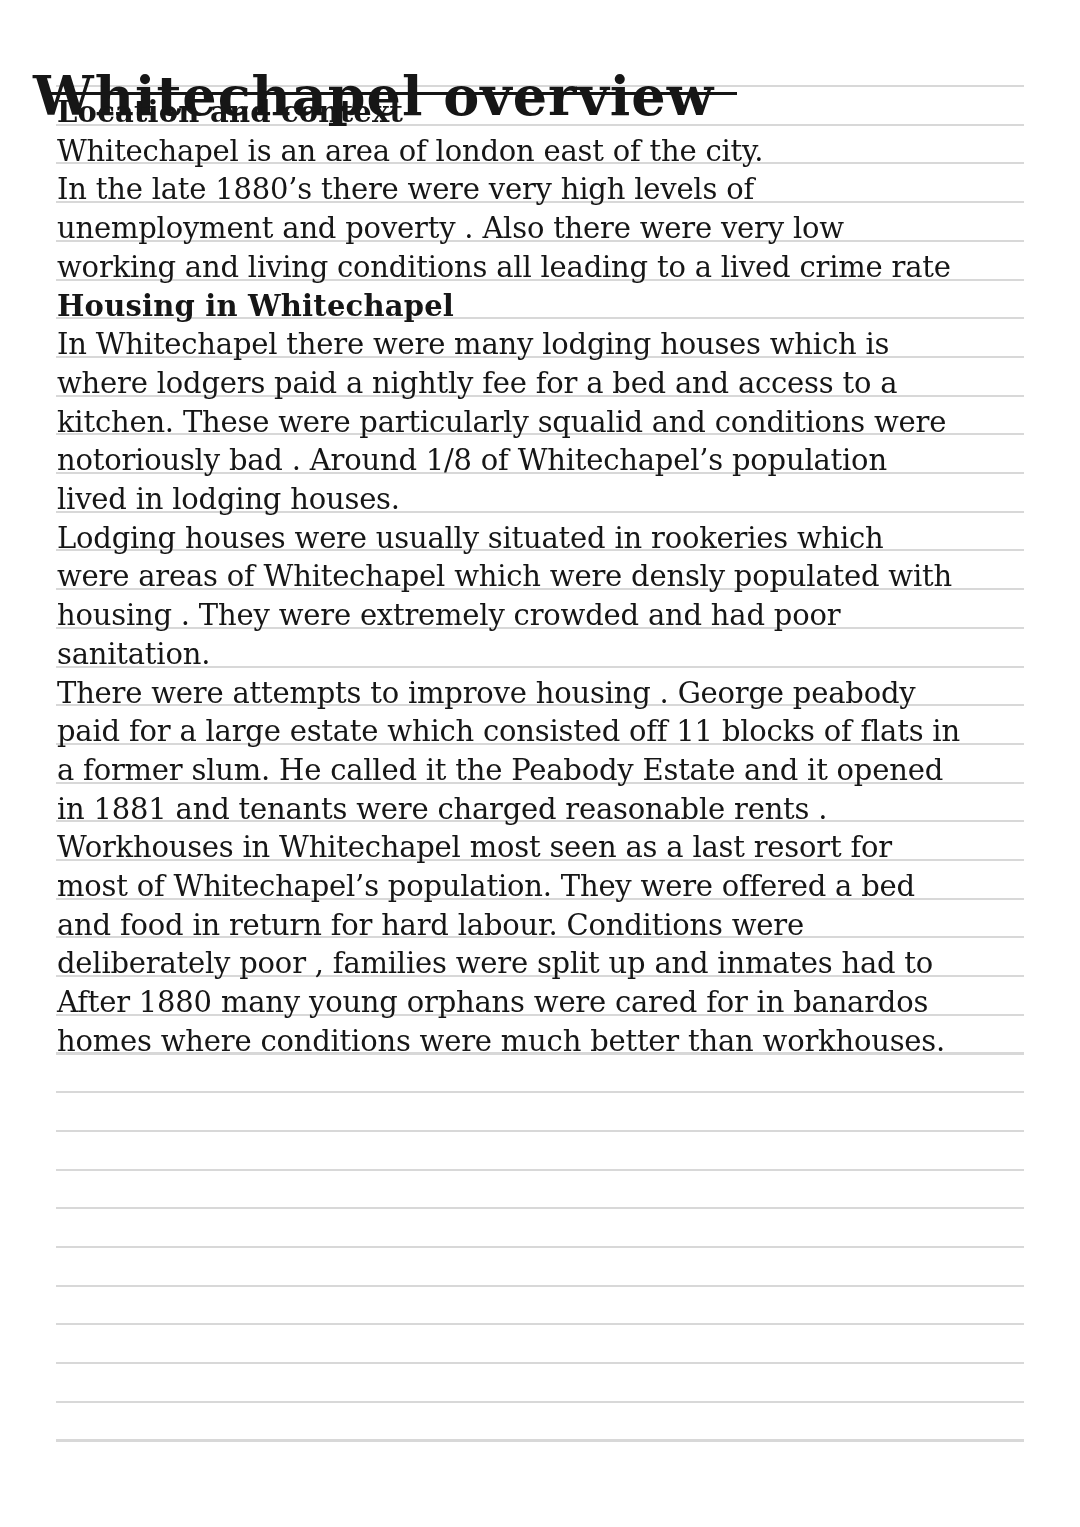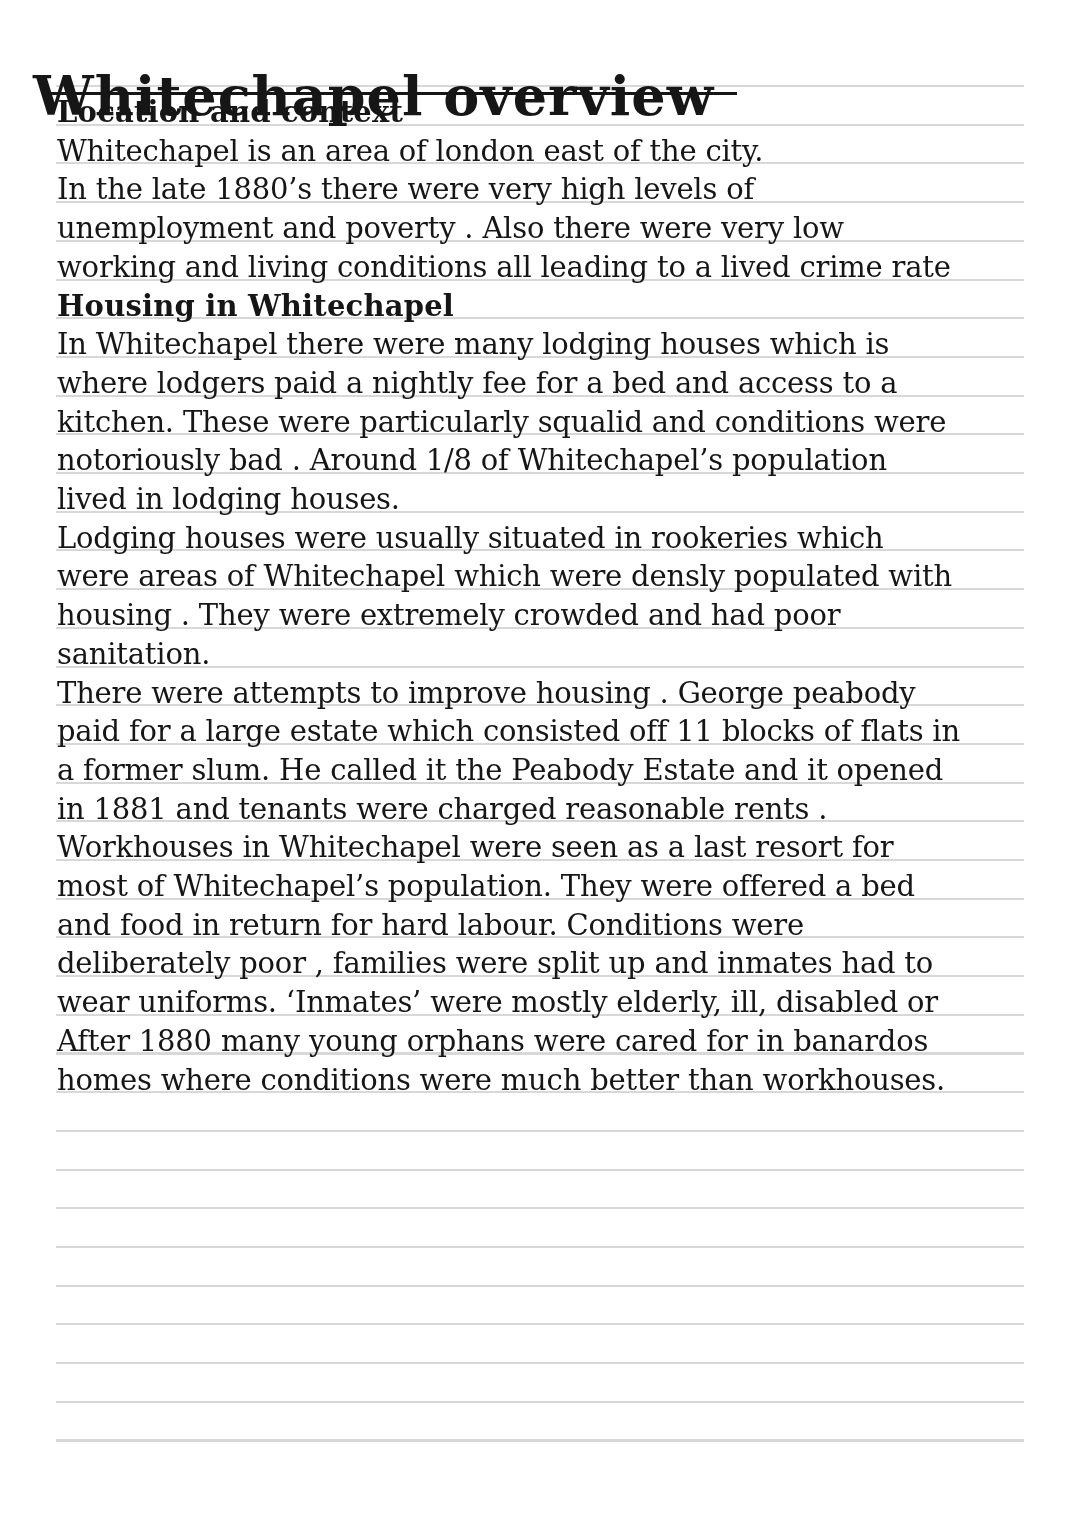--- a/index.html
+++ b/index.html
@@ -84,21 +84,20 @@
       <div class="line body">notoriously bad . Around 1/8 of Whitechapel’s population</div>
       <div class="line body">lived in lodging houses.</div>
       <div class="line body">Lodging houses were usually situated in rookeries which</div>
       <div class="line body">were areas of Whitechapel which were densly populated with</div>
       <div class="line body">housing . They were extremely crowded and had poor</div>
       <div class="line body">sanitation.</div>
       <div class="line body">There were attempts to improve housing . George peabody</div>
       <div class="line body">paid for a large estate which consisted off 11 blocks of flats in</div>
       <div class="line body">a former slum. He called it the Peabody Estate and it opened</div>
       <div class="line body">in 1881 and tenants were charged reasonable rents .</div>
-      <div class="line body">Workhouses in Whitechapel were seen as a last resort for</div>
+      <div class="line body">Workhouses in Whitechapel most seen as a last resort for</div>
       <div class="line body">most of Whitechapel’s population. They were offered a bed</div>
       <div class="line body">and food in return for hard labour. Conditions were</div>
       <div class="line body">deliberately poor , families were split up and inmates had to</div>
-      <div class="line body">wear uniforms. ‘Inmates’ were mostly elderly, ill, disabled or</div>
       <div class="line body">After 1880 many young orphans were cared for in banardos</div>
       <div class="line body">homes where conditions were much better than workhouses.</div>
     </div>
 </div>
 
 </body></html>

